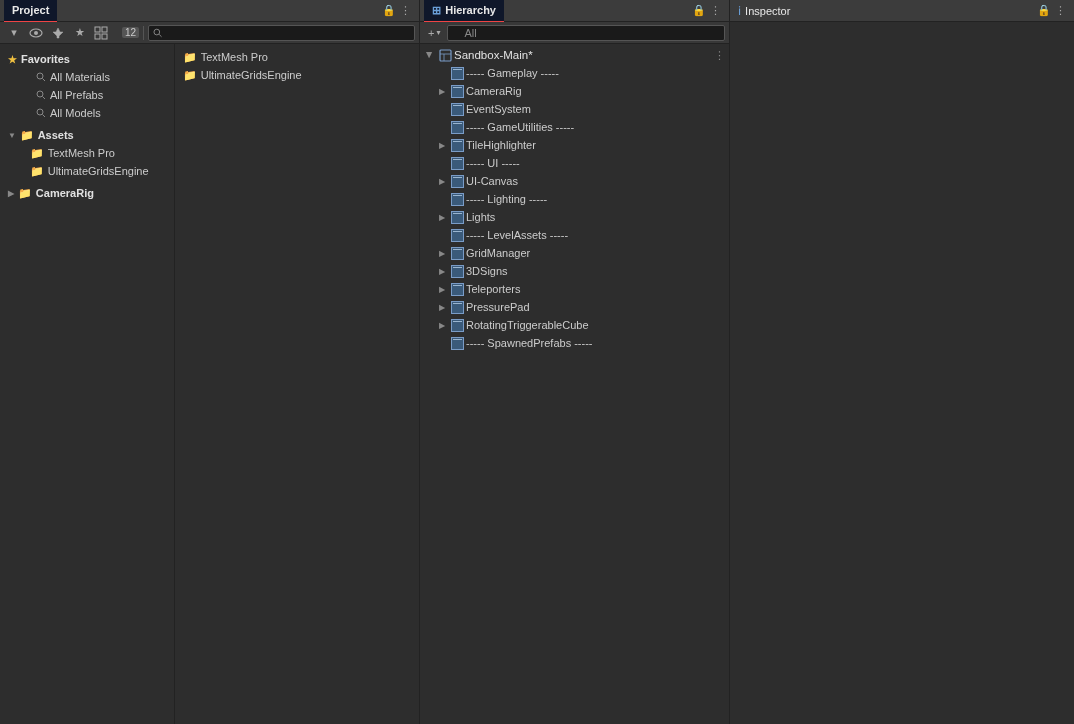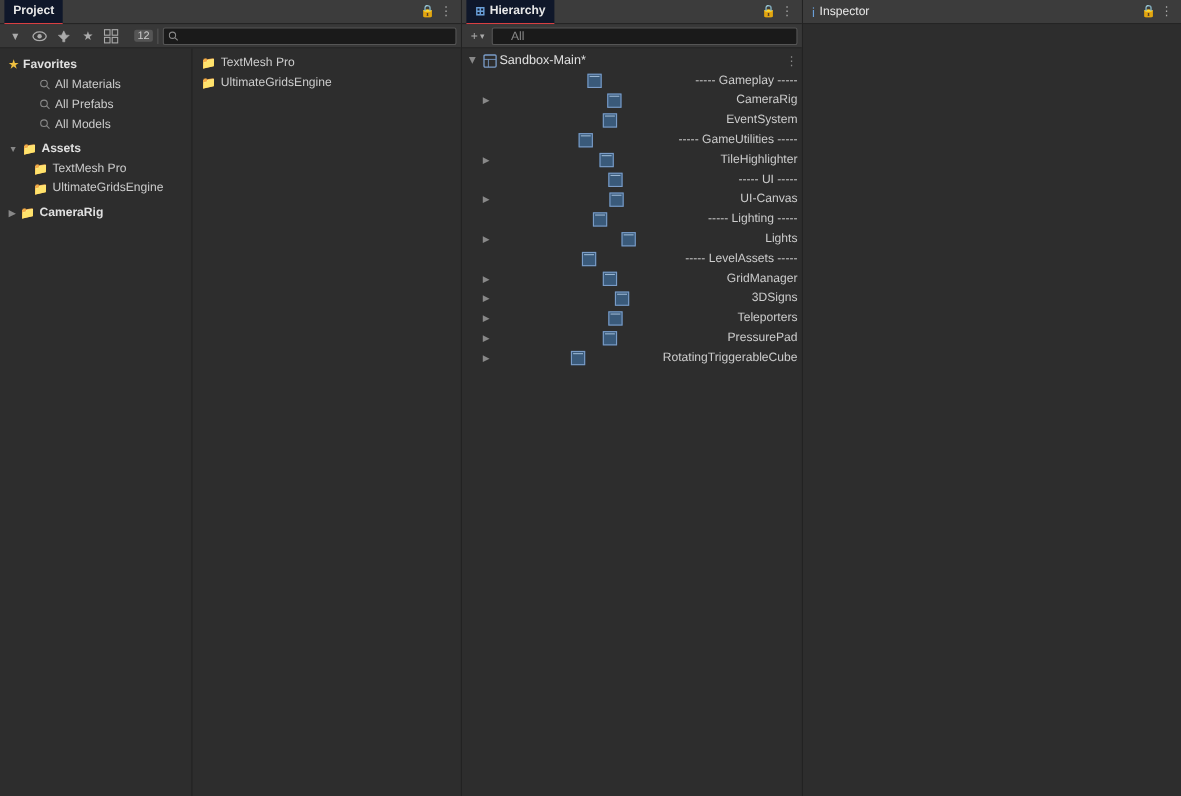--- a/index.html
+++ b/index.html
@@ -288,21 +288,21 @@
     .unity-cube::before {
       content: '';
       position: absolute;
       top: 1px;
       left: 1px;
       right: 1px;
       bottom: 1px;
       border-top: 1px solid #9ab5d0;
     }
 
-    .hier-indent-1 { padding-left: 16px; justify-content: space-between; }
+    .hier-indent-1 { padding-left: 16px; }
 
     .hier-extra-icon {
       margin-left: auto;
       color: #888;
       font-size: 11px;
       cursor: pointer;
     }
 
     
     .inspector-panel {
@@ -618,20 +618,27 @@
       </div>
 
       <div class="hier-item hier-indent-1">
         <div class="hier-arrow">▶</div>
         <div class="hier-icon">
           <div class="unity-cube"></div>
         </div>
         <span>RotatingTriggerableCube</span>
       </div>
 
+      <div class="hier-item hier-indent-1">
+        <div class="hier-arrow" style="opacity:0">▶</div>
+        <div class="hier-icon">
+          <div class="unity-cube"></div>
+        </div>
+        <span>----- SpawnedPrefabs -----</span>
+      </div>
 
     </div>
   </div>
 
   <div class="inspector-panel">
     <div class="inspector-header">
       <span class="inspector-header-icon">ℹ</span>
       <span style="font-size:11px;color:#e8e8e8;">Inspector</span>
       <div style="margin-left:auto;display:flex;gap:4px;">
         <span style="color:#aaa;font-size:11px;cursor:pointer;">🔒</span>

